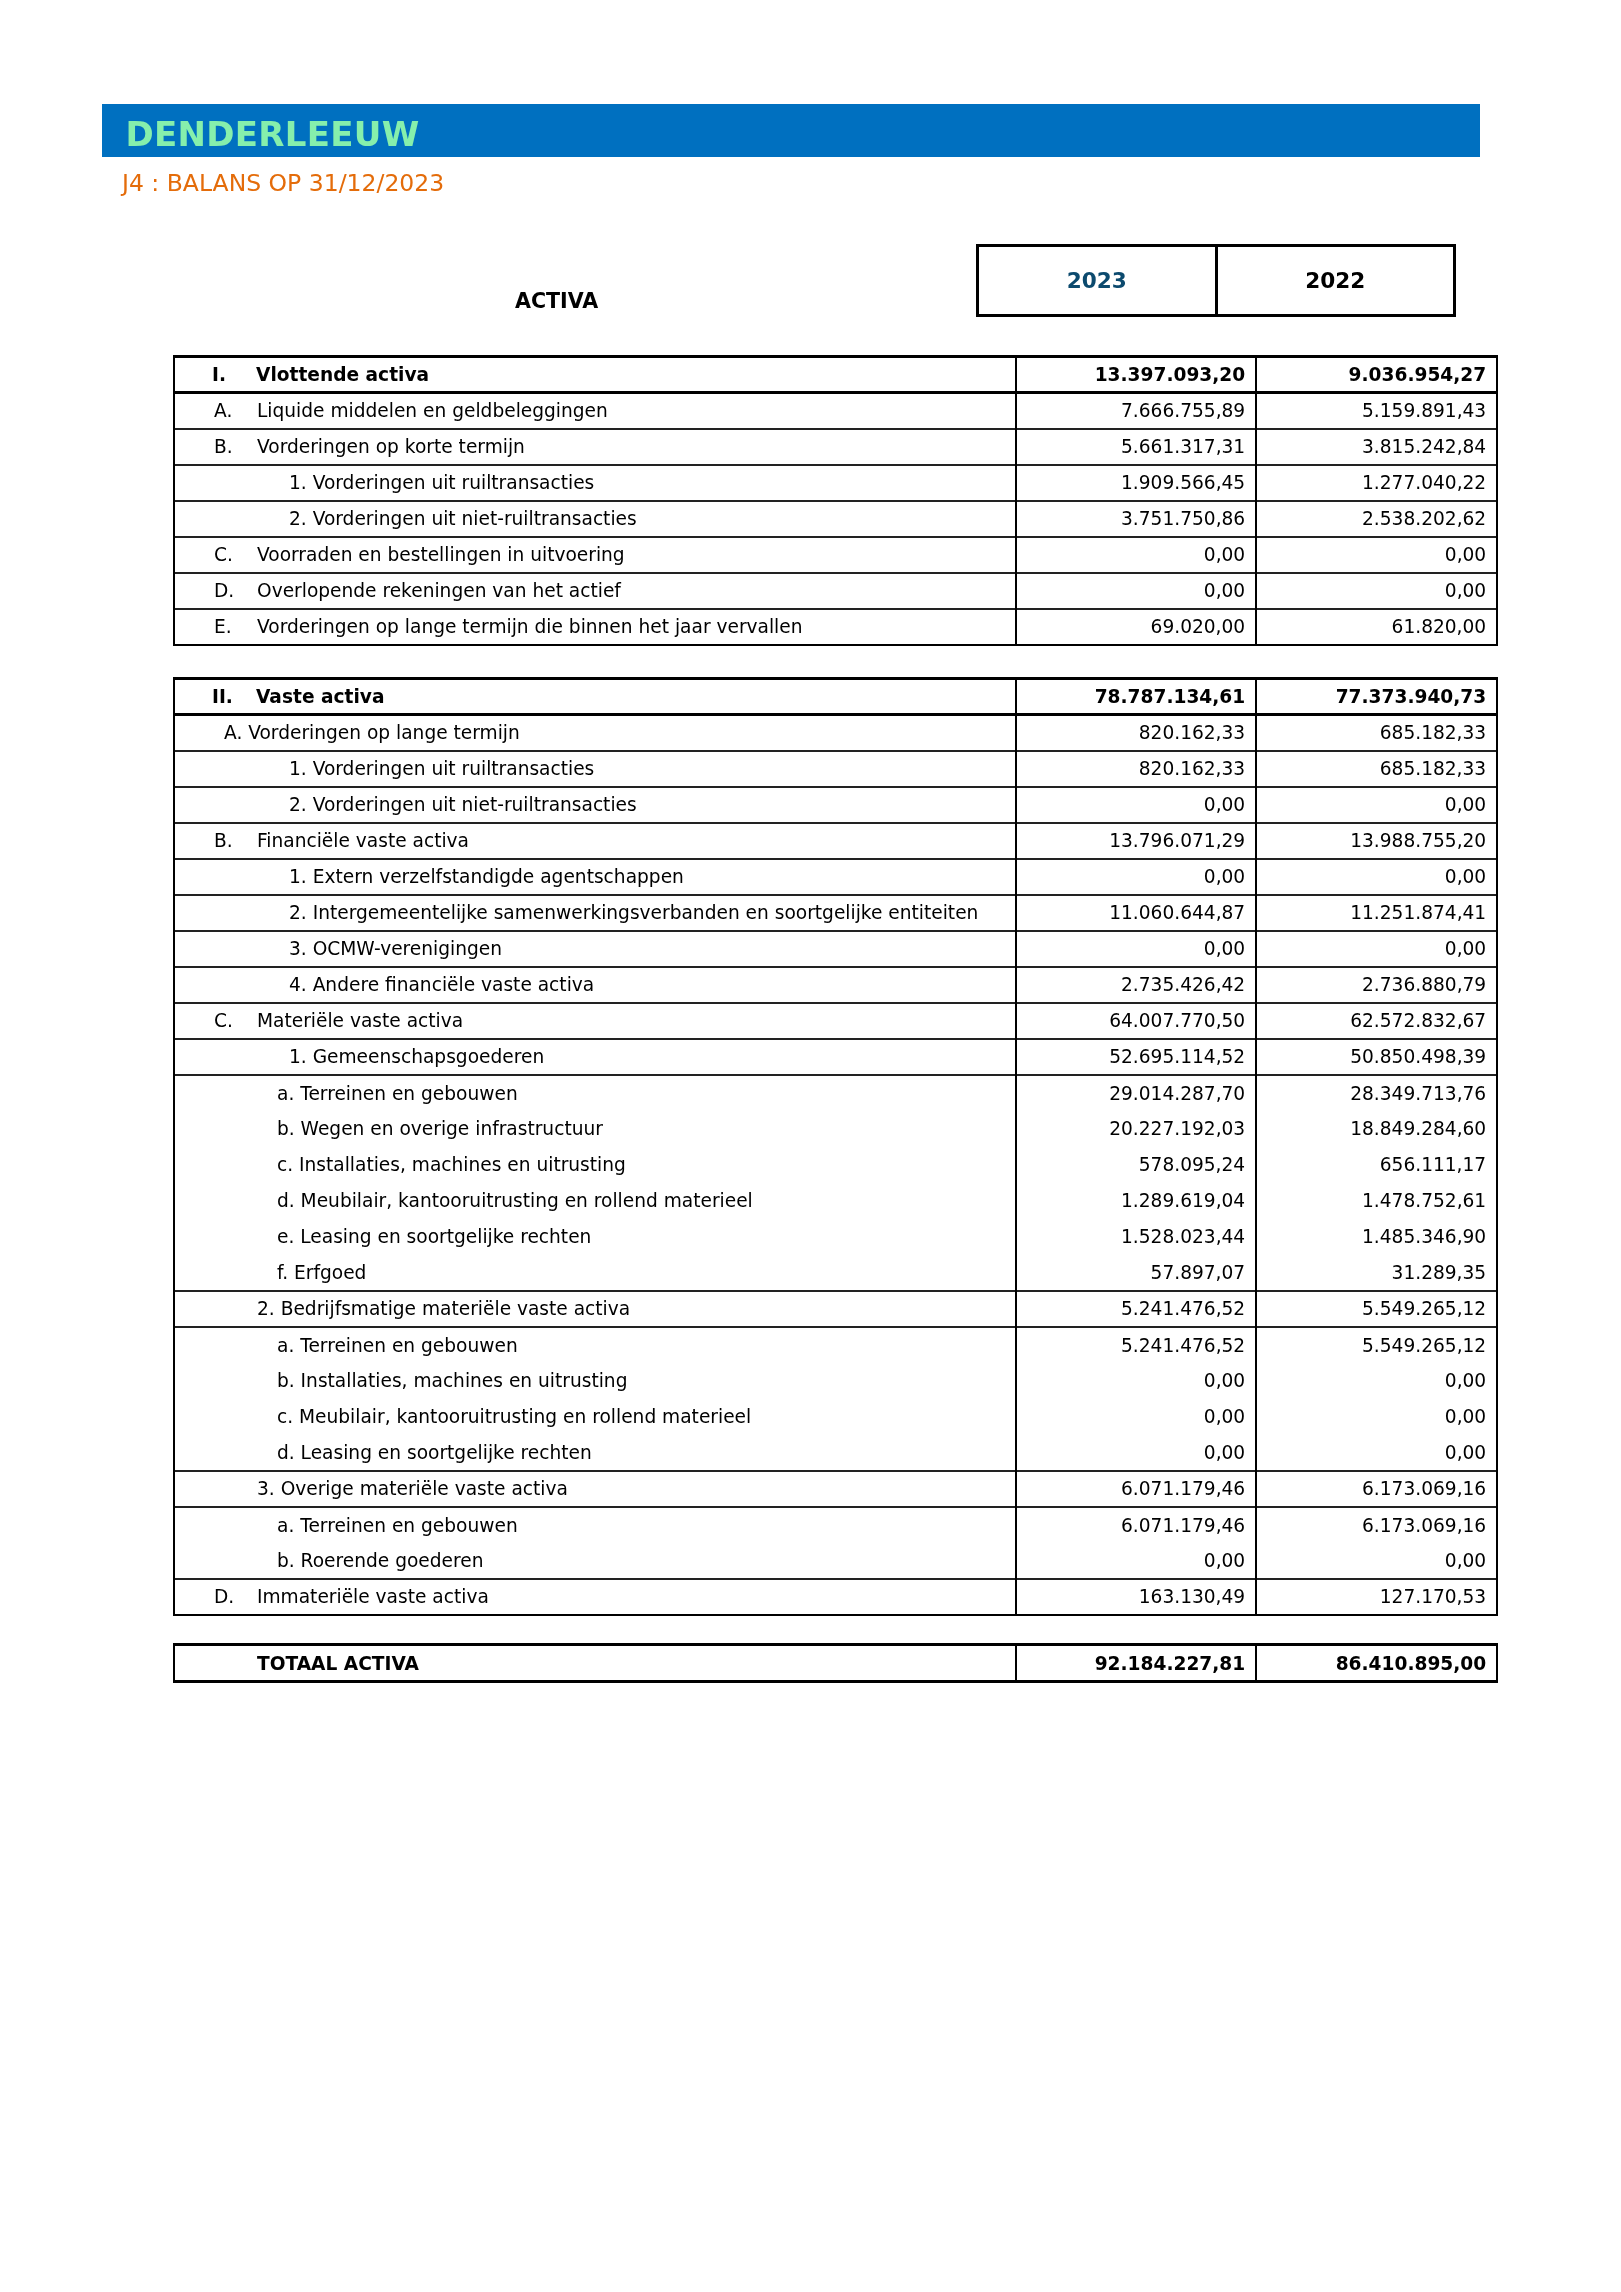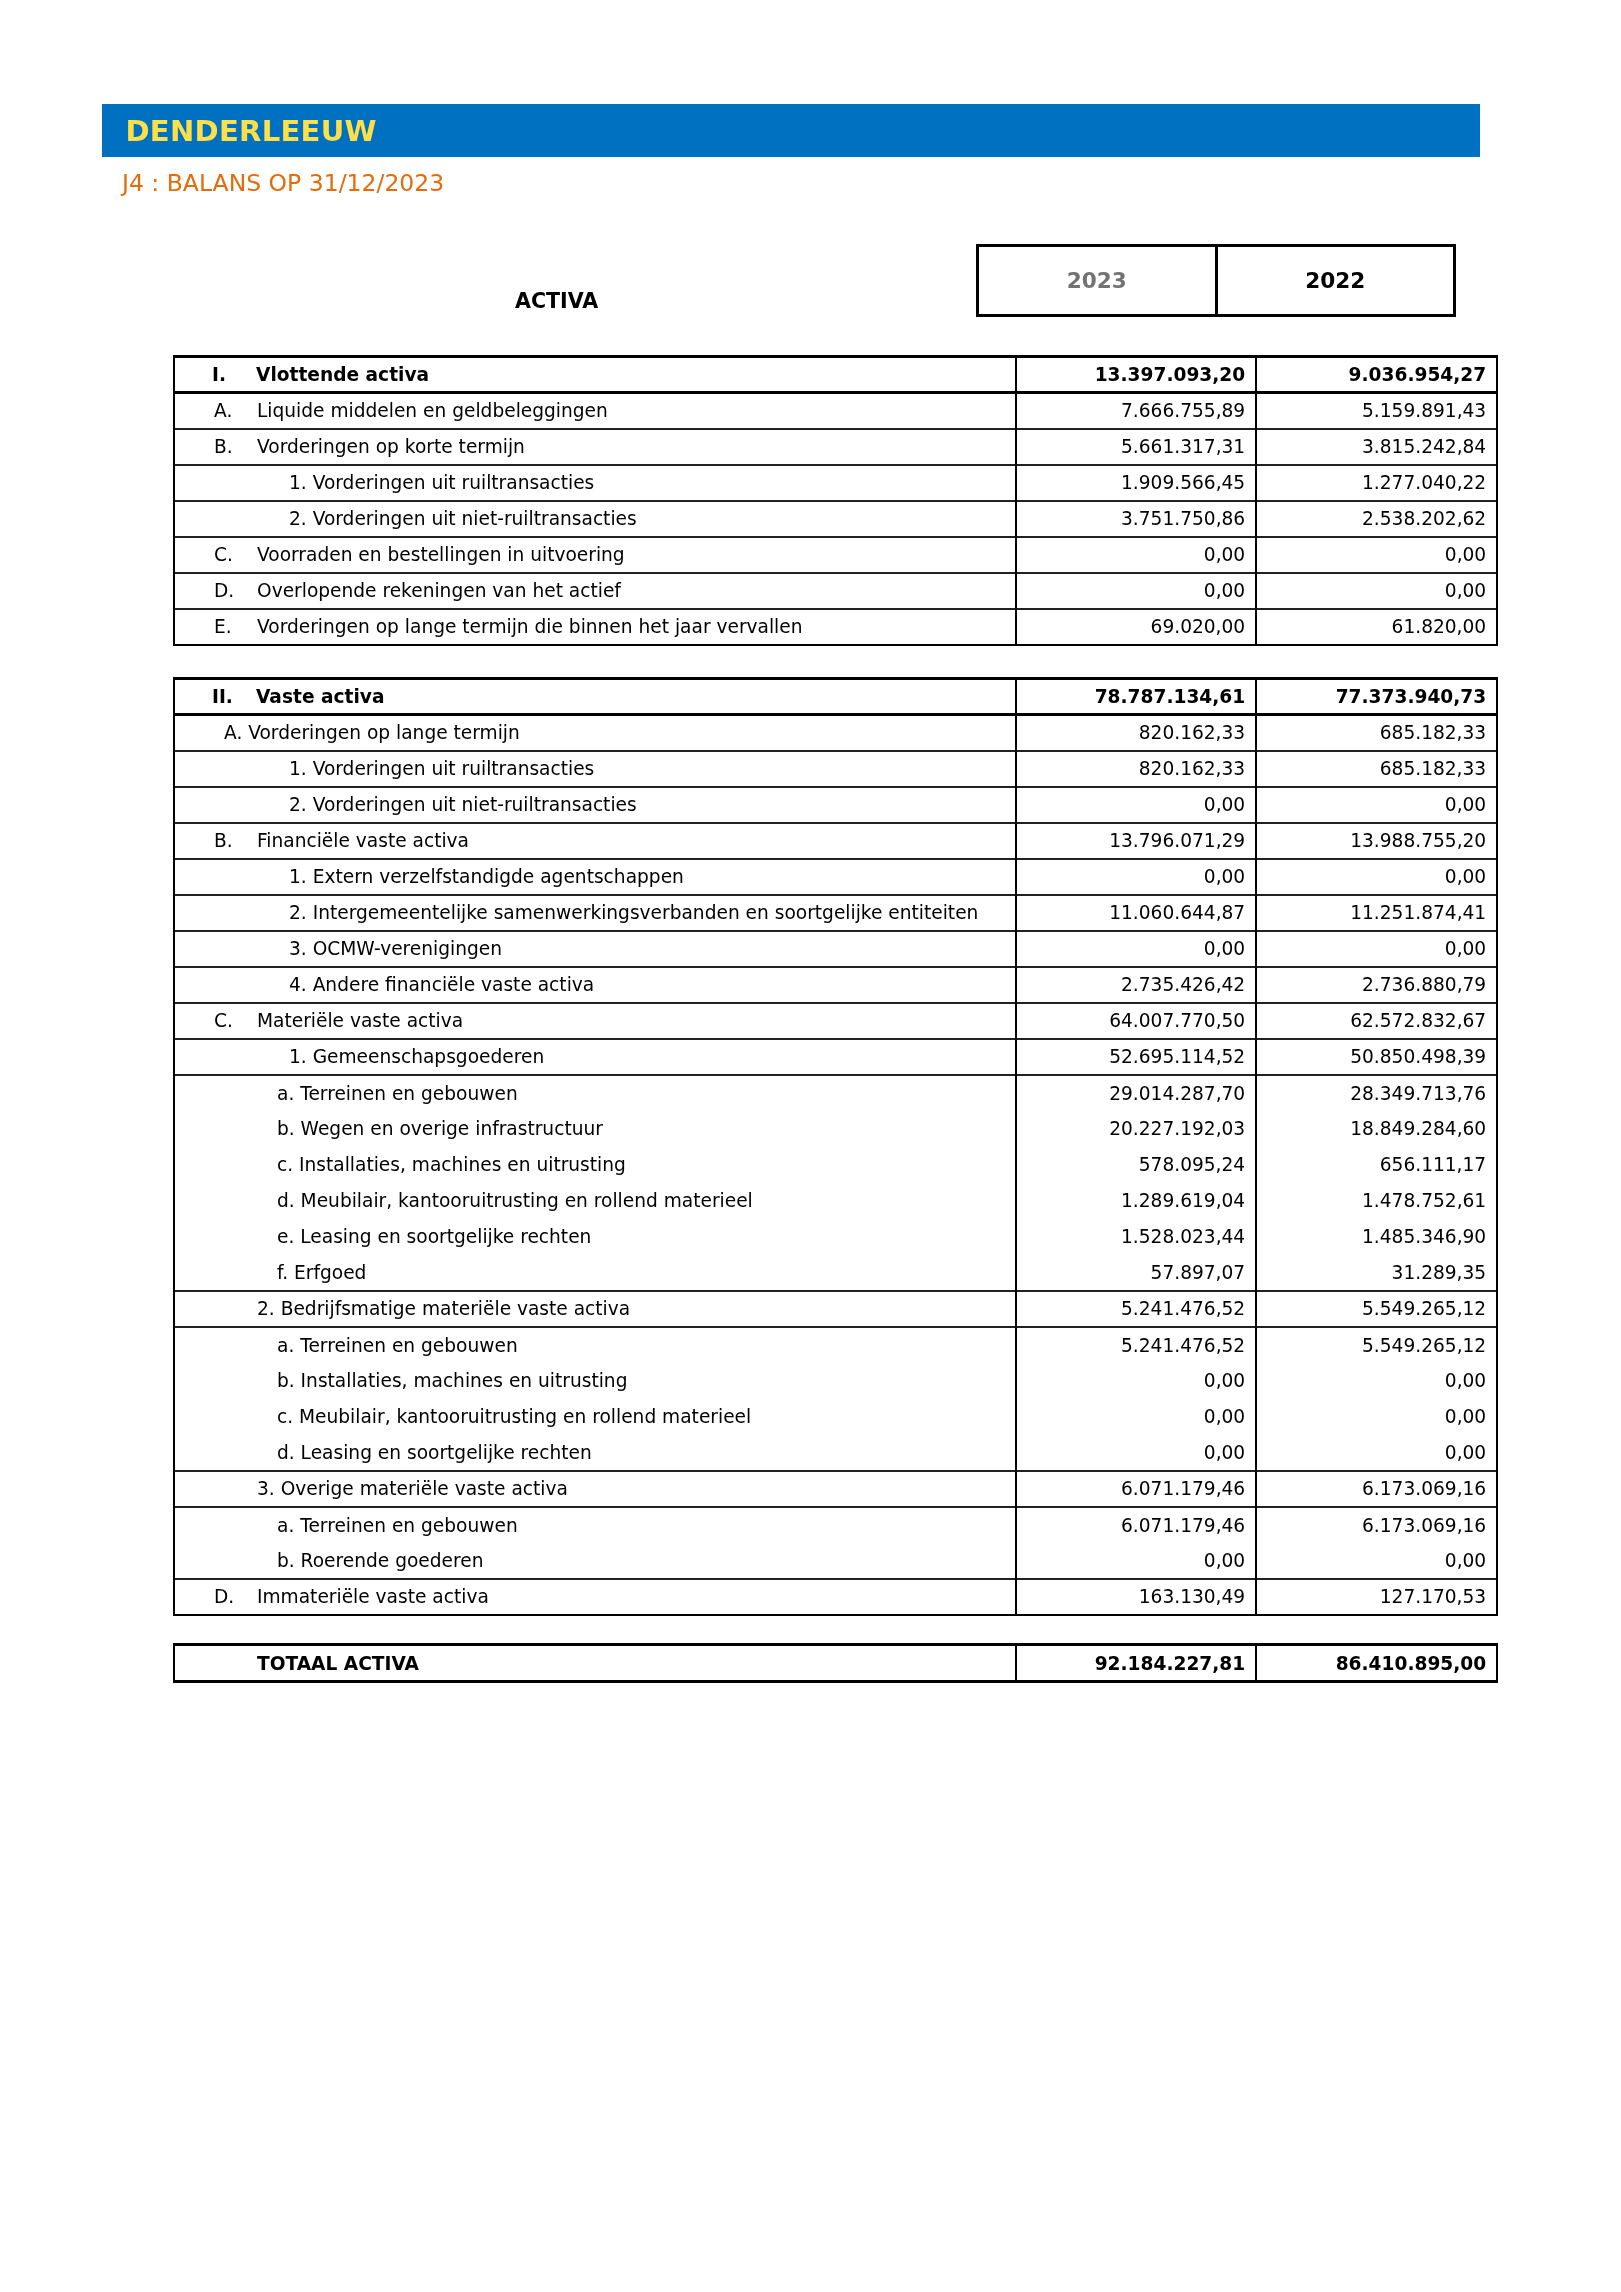--- a/index.html
+++ b/index.html
@@ -1,23 +1,23 @@
 <!DOCTYPE html>
 <html><head>
 <meta charset="utf-8">
 <style>
   html, body { margin:0; padding:0; background:#ffffff; }
   body { width:1621px; height:2293px; position:relative; font-family:"DejaVu Sans", sans-serif; color:#000; }
   .banner { position:absolute; left:102px; top:104px; width:1378px; height:53px; background:#0070c0; }
-  .banner span { position:absolute; left:23.5px; top:9.8px; color:#fde047; font-weight:bold; font-size:29px; letter-spacing:0.3px; }
+  .banner span { position:absolute; left:23.5px; top:9.8px; color:#86efac; font-weight:bold; font-size:34px; letter-spacing:0.3px; }
   .subtitle { position:absolute; left:122px; top:169px; color:#e46c0a; font-weight:normal; font-size:23.5px; }
   .activa-label { position:absolute; left:515px; top:289px; font-weight:bold; font-size:20.6px; }
   .yearbox { position:absolute; left:976px; top:244px; width:480px; height:73px; border:3.9px solid #000; box-sizing:border-box; display:flex; }
   .yearbox div { flex:1; display:flex; align-items:center; justify-content:center; font-weight:bold; font-size:21.6px; }
-  .yearbox div:first-child { border-right:3.9px solid #000; color:#737373; }
+  .yearbox div:first-child { border-right:3.9px solid #000; color:#0c4a6e; }
   table { position:absolute; left:137px; border-collapse:collapse; width:1323px; table-layout:fixed; font-size:18.6px;margin-left:36px; }
   col.c1 { width:842px; } col.c2 { width:240px; } col.c3 { width:241px; }
   td { height:36px; padding:0; box-sizing:border-box; white-space:nowrap; }
   td.lbl { border-left:2.9px solid #000; border-right:2.9px solid #000; }
   td.num { text-align:right; padding-right:9.8px; border-right:2.9px solid #000; }
   tr.sep td { border-top:2px solid #222; }
   tr.nosep td { border-top:none; }
   tr.head td { font-weight:bold; border-top:3.9px solid #000; border-bottom:3.9px solid #000; }
   tr.last td { border-bottom:2.9px solid #000; }
   .code { display:inline-block; }

